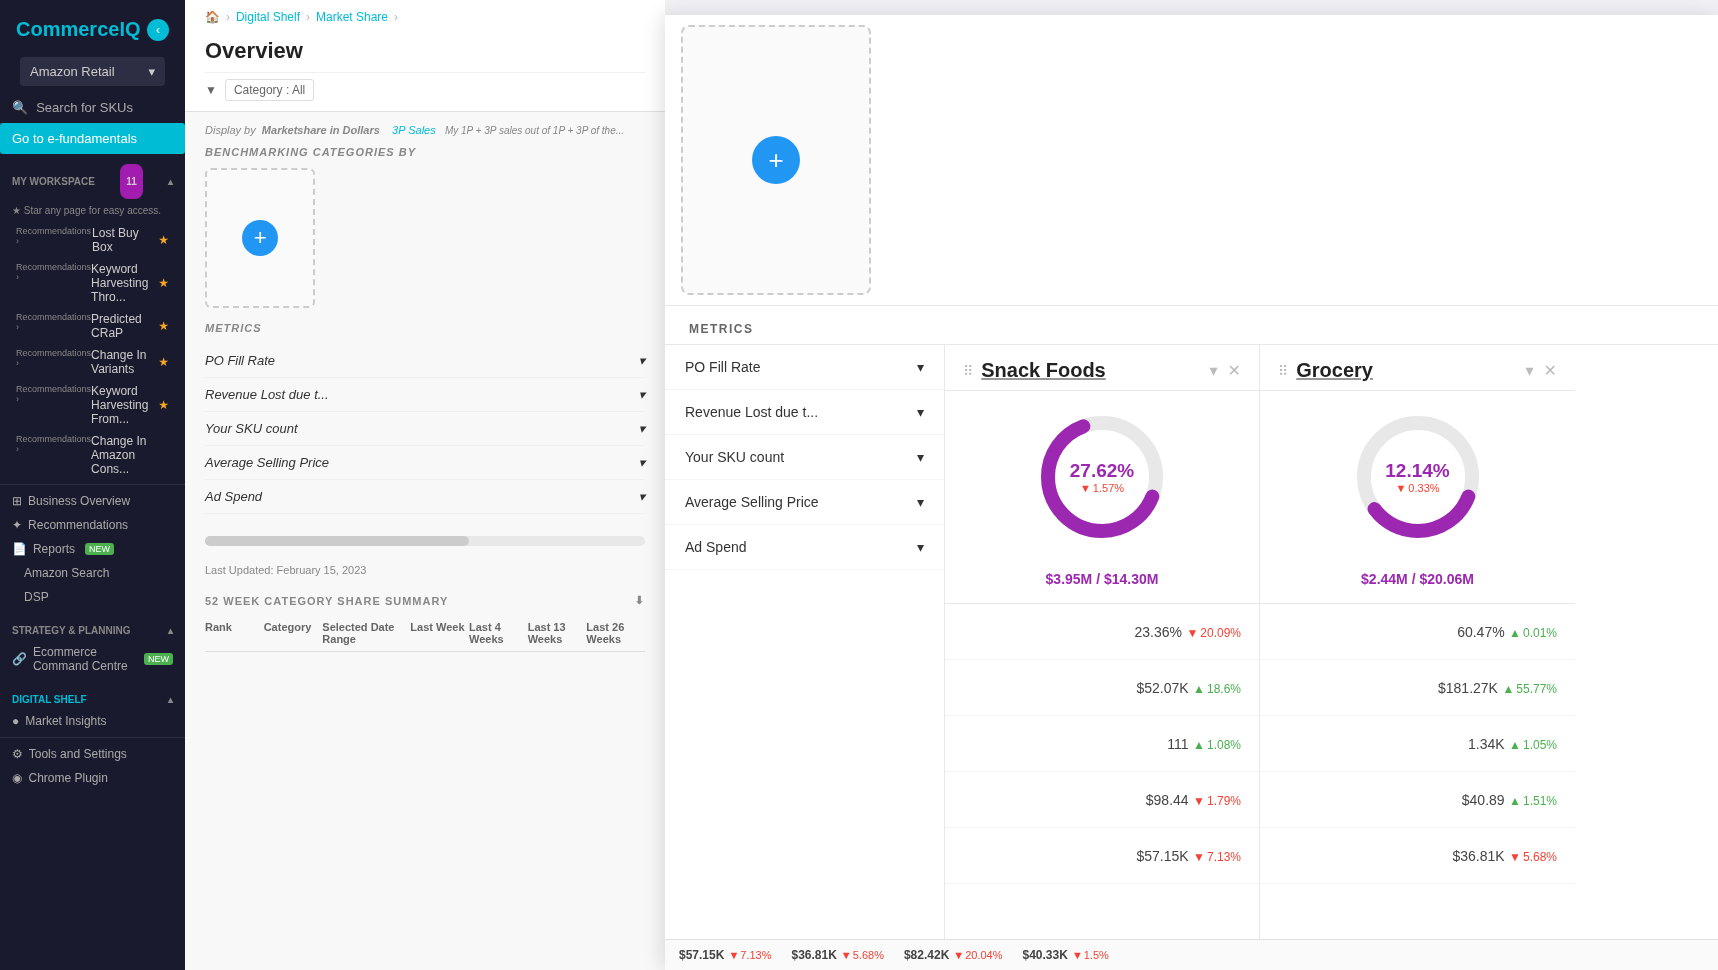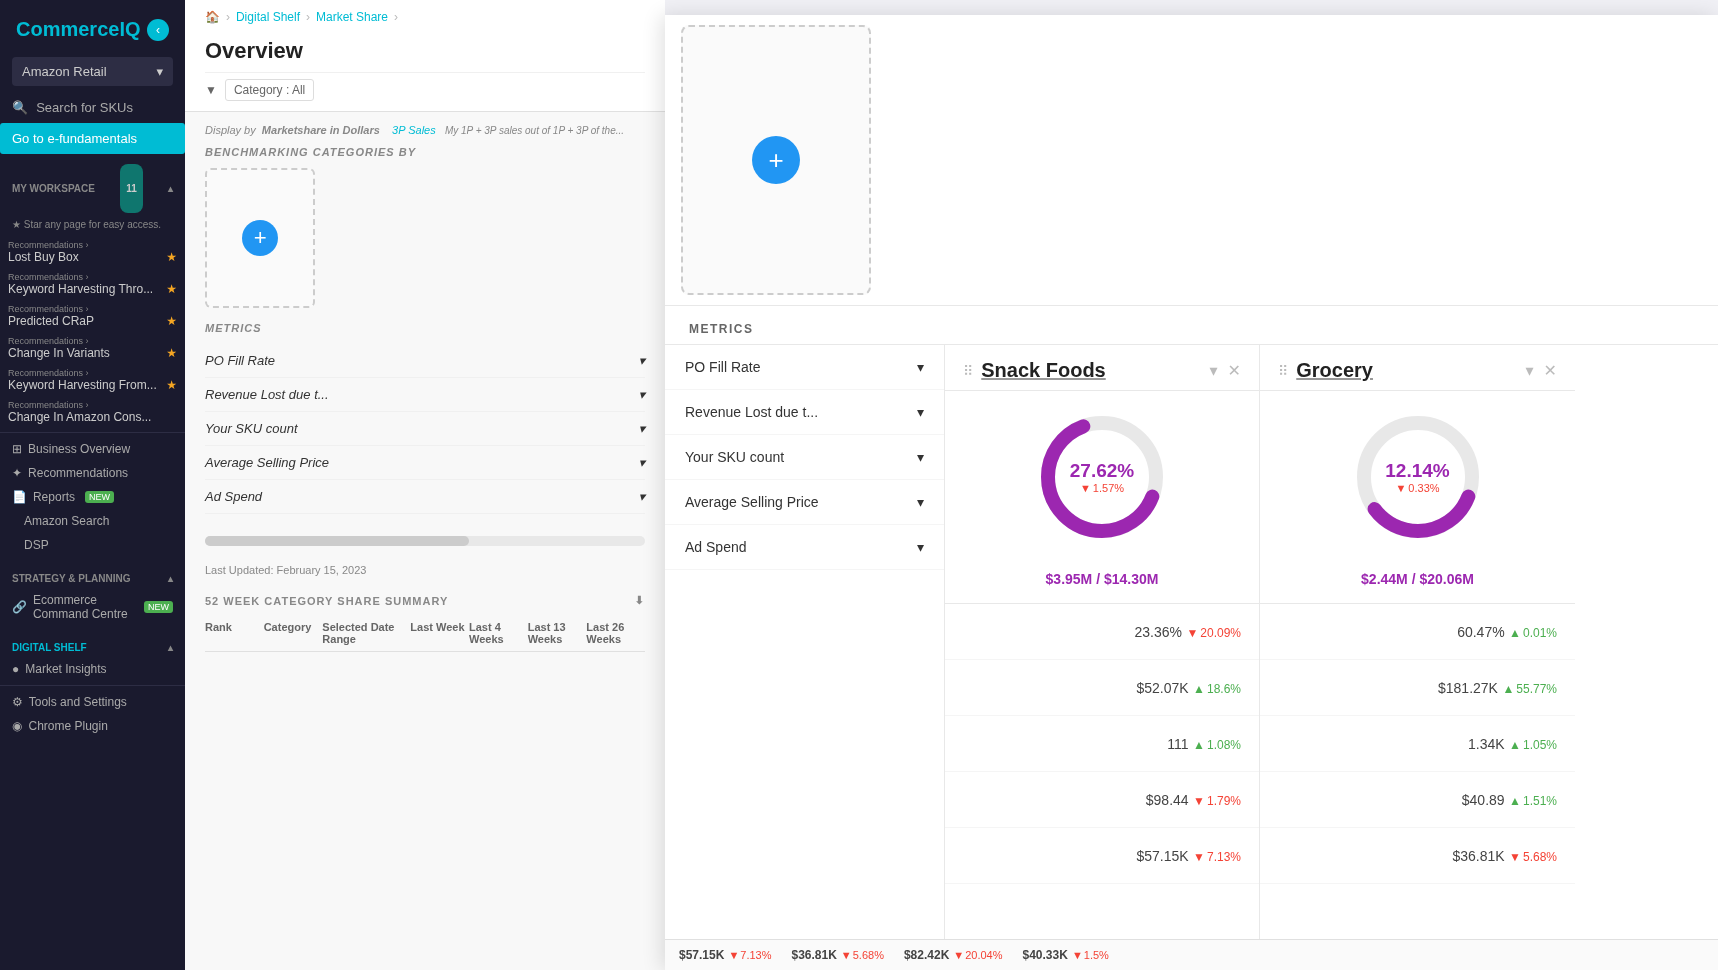--- a/index.html
+++ b/index.html
@@ -7,28 +7,28 @@
 
     
     .app-container { display: flex; width: 1718px; height: 970px; }
 
     
     .sidebar { width: 185px; background: #1a1a2e; color: #ccc; display: flex; flex-direction: column; flex-shrink: 0; overflow: hidden; }
     .sidebar-logo { padding: 18px 16px 10px; display: flex; align-items: center; justify-content: space-between; }
     .logo-text { color: #fff; font-size: 20px; font-weight: 700; }
     .logo-text span { color: #00bcd4; }
     .logo-collapse { width: 22px; height: 22px; background: #00bcd4; border-radius: 50%; display: flex; align-items: center; justify-content: center; cursor: pointer; color: #fff; font-size: 12px; }
-    .sidebar-retailer { margin: 6px 12px; background: #2d2d44; border-radius: 4px; padding: 7px 10px; display: flex; align-items: center; justify-content: space-between; cursor: pointer; color: #ccc; font-size: 13px; }
+    .sidebar-retailer { margin: 6px 20px; background: #2d2d44; border-radius: 4px; padding: 7px 10px; display: flex; align-items: center; justify-content: space-between; cursor: pointer; color: #ccc; font-size: 13px; }
     .sidebar-search { padding: 8px 12px; display: flex; align-items: center; gap: 8px; color: #aaa; font-size: 13px; cursor: pointer; }
     .sidebar-nav-item { padding: 8px 12px; display: flex; align-items: center; gap: 8px; color: #ccc; font-size: 13px; cursor: pointer; }
     .sidebar-nav-item.active { background: #00bcd4; color: #fff; border-radius: 3px; }
     .sidebar-section-header { padding: 10px 12px 4px; color: #888; font-size: 10px; font-weight: 700; text-transform: uppercase; display: flex; align-items: center; justify-content: space-between; }
-    .workspace-count { background: #0f766e; border-radius: 8px; padding: 19px 6px; font-size: 10px; color: #ccc; }
+    .workspace-count { background: #a21caf; border-radius: 8px; padding: 12px 6px; font-size: 10px; color: #ccc; }
     .sidebar-star-hint { padding: 2px 12px 6px; color: #888; font-size: 10px; }
-    .sidebar-rec-item { padding: 4px 8px; display: flex; flex-direction: column; border-left: none; }
+    .sidebar-rec-item { padding: 4px 16px; display: flex; flex-direction: row; border-left: none; }
     .sidebar-rec-label { color: #888; font-size: 9px; }
     .sidebar-rec-name { color: #ccc; font-size: 12px; display: flex; align-items: center; justify-content: space-between; cursor: pointer; }
     .star-icon { color: #f5a623; font-size: 12px; }
     .sidebar-sub-item { padding: 5px 12px 5px 24px; color: #aaa; font-size: 12px; cursor: pointer; display: flex; align-items: center; gap: 6px; }
     .new-badge { background: #4caf50; color: #fff; font-size: 9px; padding: 1px 4px; border-radius: 3px; margin-left: 4px; }
     .sidebar-divider { border: none; border-top: 1px solid #2d2d44; margin: 4px 0; }
     .sidebar-section { padding: 5px 12px; color: #aaa; font-size: 12px; cursor: pointer; display: flex; align-items: center; gap: 6px; }
     .sidebar-teal { color: #00bcd4; }
 
     

